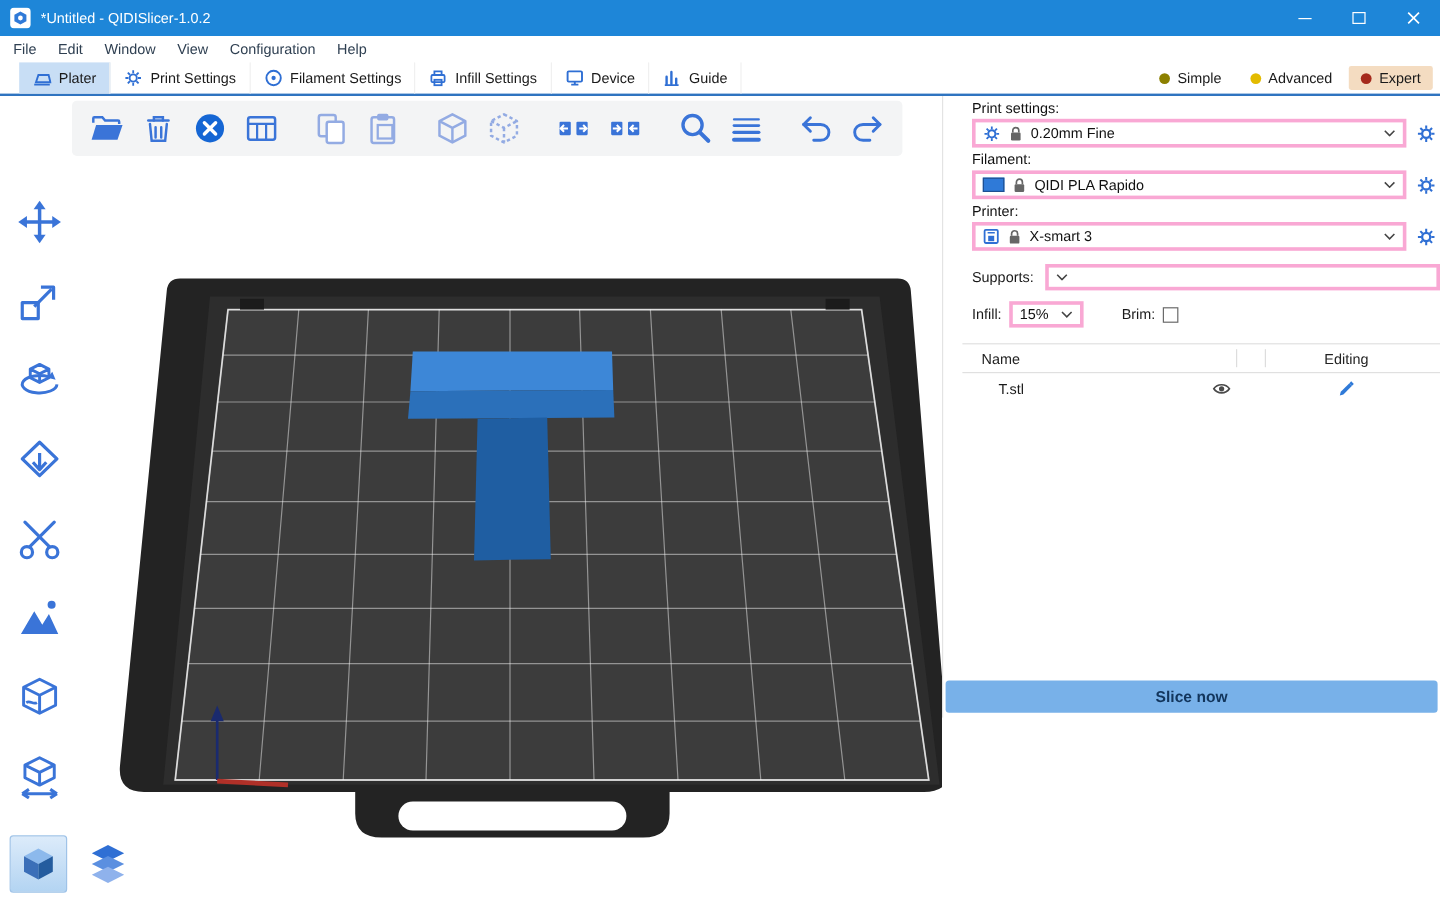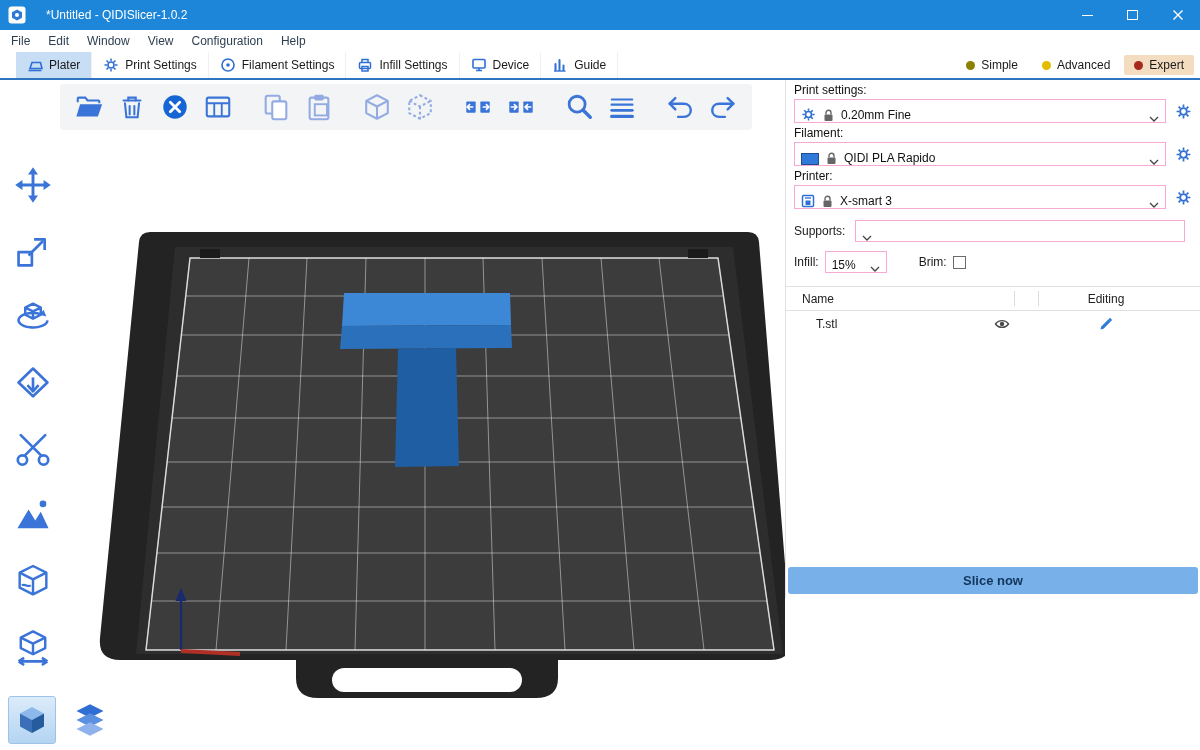--- a/index.html
+++ b/index.html
@@ -6,21 +6,21 @@
   html,body { margin:0; padding:0; }
   body {
     width:1200px; height:750px; overflow:hidden; background:#fff;
     font-family:"Liberation Sans", sans-serif; font-size:12px; color:#1a1a1a;
     position:relative;
   }
   
   .titlebar { position:absolute; top:0; left:0; width:1200px; height:30px;
     display:flex; align-items:center; color:#fff; }
   .appicon { margin-left:8px; display:flex; }
-  .wtitle { margin-left:20px; font-size:12px; }
+  .wtitle { margin-left:8px; font-size:12px; }
   .wincontrols { margin-left:auto; display:flex; height:30px; }
   .wc { width:45px; height:30px; display:flex; align-items:center; justify-content:center; cursor:pointer; }
   .min-glyph { width:11px; height:0; border-top:1.4px solid #fff; display:block; }
   .max-glyph { width:11px; height:10px; border:1.4px solid #fff; display:block; }
   
   .menubar { position:absolute; top:30px; left:0; width:1200px; height:22px;
     background:#fff; display:flex; align-items:center; padding-left:2px; }
   .menu-item { padding:0 9px; height:22px; line-height:22px; color:#2e3f51; cursor:default; }
   
   .tabbar { position:absolute; top:52px; left:0; width:1200px; height:28px;
@@ -42,25 +42,25 @@
   .tsep { width:10px; height:1px; }
   .gizmobar { position:absolute; left:6px; top:78px; display:flex; flex-direction:column; gap:12px; }
   .gbtn { width:54px; height:54px; background:transparent; border:none; padding:0;
     display:flex; align-items:center; justify-content:center; cursor:pointer; }
   .viewtoggles { position:absolute; left:8px; bottom:6px; display:flex; gap:10px; align-items:center; }
   .vt { width:48px; height:48px; display:flex; align-items:center; justify-content:center;
     border-radius:3px; cursor:pointer; }
   .vt.selected { background:linear-gradient(#dcebfa,#b3d4f2); border:1px solid #9fc3e8; }
   
   .sidebar { position:absolute; top:80px; left:785px; width:415px; height:518px;
-    background:#fff; border-left:1px solid #e3e3e3; }
+    background:#fff; border-left:1px solid #e3e3e3;padding-left:16px; }
   .field-label { margin:3px 0 2px 8px; color:#111; }
   .combo-row { display:flex; align-items:center; margin-left:8px; }
-  .combo { width:372px; height:24px; border:1px solid #f9a8d4; background:#fff;
-    display:flex; align-items:flex-end; gap:7px; padding:0 6px; cursor:pointer; }
+  .combo { width:372px; height:24px; border:3px solid #f9a8d4; background:#fff;
+    display:flex; align-items:center; gap:7px; padding:0 6px; cursor:pointer; }
   .combo .ctext { flex:1; color:#111; white-space:nowrap; overflow:hidden; }
   .combo.small { width:330px; height:22px; }
   .combo.tiny { width:62px; height:22px; }
   .gearbtn { width:24px; height:24px; margin-left:5px; display:flex; align-items:center;
     justify-content:center; background:none; border:none; cursor:pointer; padding:0; }
   .row-supports { display:flex; align-items:center; margin:11px 0 0 8px; gap:10px; }
   .row-infill { display:flex; align-items:center; margin:9px 0 0 8px; gap:6px; }
   .brim-label { margin-left:26px; }
   .checkbox { width:13px; height:13px; border:1px solid #6a6a6a; background:#fff;
     display:inline-block; cursor:pointer; }

